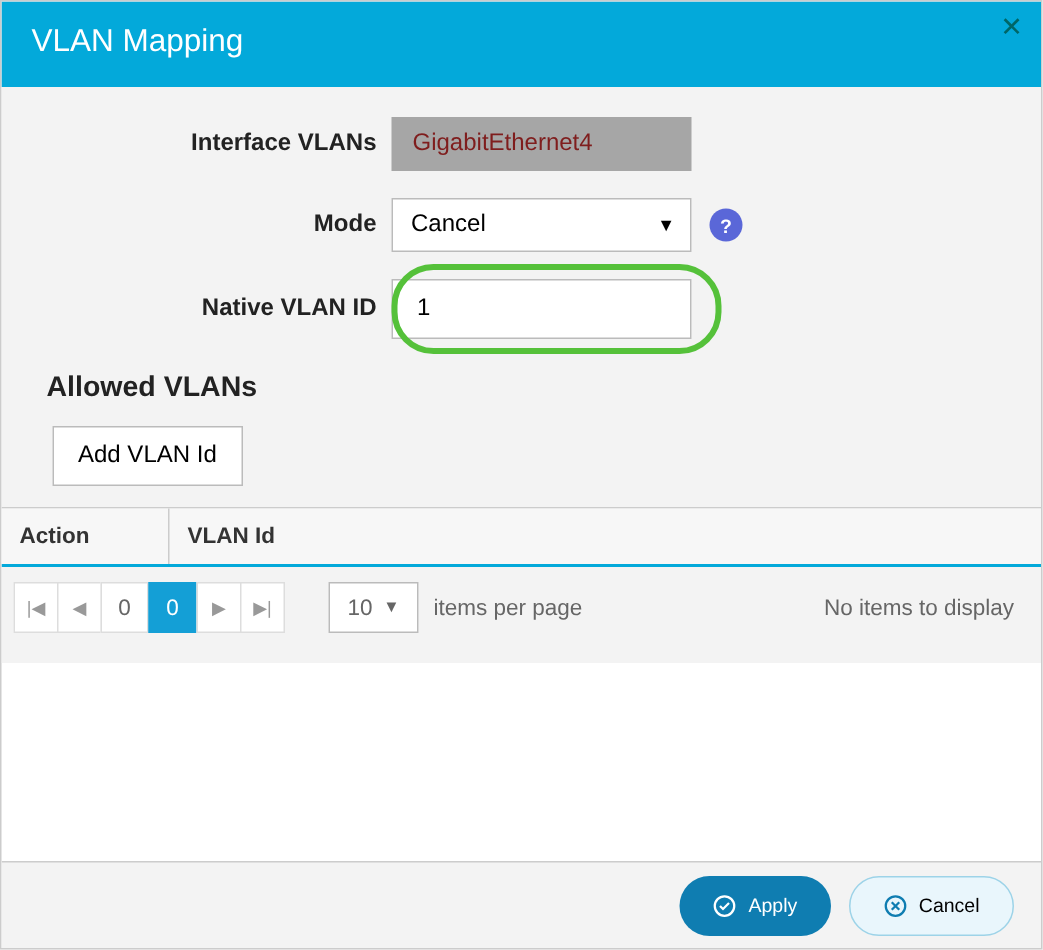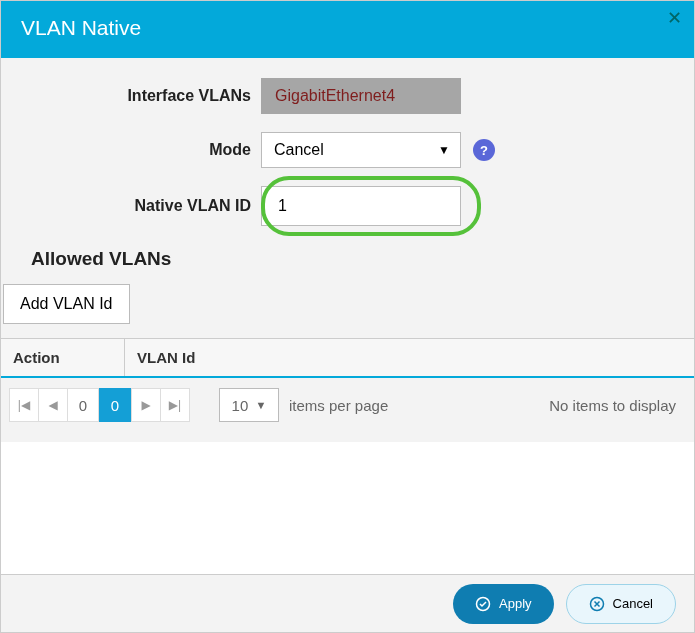--- a/index.html
+++ b/index.html
@@ -9,45 +9,45 @@
   .content { background: #f3f3f3; padding: 20px 0 10px 0; }
   .form-row { display: flex; align-items: center; margin-bottom: 18px; }
   .form-label { width: 260px; text-align: right; padding-right: 10px; font-size: 16px; font-weight: bold; color: #222; }
   .readonly-box { background: #a6a6a6; color: #7f1d1d; padding: 9px 14px; width: 200px; font-size: 16px; border: none; }
   .select-wrap { position: relative; width: 200px; height: 36px; border: 1px solid #bbb; background: #fff; display: flex; align-items: center; padding-left: 12px; font-size: 16px; }
   .select-wrap .tri { position: absolute; right: 10px; top: 50%; transform: translateY(-50%); font-size: 12px; color: #000;}
   .help-icon { width: 22px; height: 22px; border-radius: 50%; background: #5a67d8; color: #fff; display:flex; align-items:center; justify-content:center; font-weight:bold; font-size:13px; margin-left: 12px; }
   .text-input { width: 200px; height: 40px; border: 1px solid #bbb; background: #fff; padding-left: 16px; font-size: 16px; }
   .highlight-ring { position: absolute; border: 4px solid #55c13a; border-radius: 28px; width: 220px; height: 60px; pointer-events: none; }
   .section-title { font-size: 19px; font-weight: bold; color: #222; padding: 4px 18px 14px 30px; }
-  .add-btn { margin-left: 2px; border: 1px solid #bbb; background: #fff; padding: 10px 16px; font-size: 16px; cursor: pointer; }
+  .add-btn { margin-left: 34px; border: 1px solid #bbb; background: #fff; padding: 10px 16px; font-size: 16px; cursor: pointer; }
   .table-wrap { margin-top: 14px; border-top: 1px solid #ccc; }
   .thead { display: flex; background: #f7f7f7; border-bottom: 2px solid #03a9da; }
   .th { font-size: 15px; font-weight: bold; color: #333; padding: 10px 12px; }
-  .th.action { width: 124px; border-right: 1px solid #ccc; }
+  .th.action { width: 112px; border-right: 1px solid #ccc; }
   .th.vlan { flex: 1; }
   .pager { display: flex; align-items: center; padding: 10px 8px; font-size: 15px; color: #666; }
   .pager-btn { width: 30px; height: 34px; display:flex; align-items:center; justify-content:center; color: #999; border: 1px solid #ddd; margin-right: -1px; background:#fff; cursor:pointer; font-size:12px;}
   .pager-num { width: 32px; height: 34px; display:flex; align-items:center; justify-content:center; border:1px solid #ddd; }
   .pager-num.inactive { background:#fff; color:#666; }
   .pager-num.active { background:#149fd6; color:#fff; border-color:#149fd6; }
   .ipp-select { margin-left: 30px; width: 60px; height: 34px; border:1px solid #bbb; display:flex; align-items:center; justify-content:space-around; padding:0 8px; background:#fff;}
   .ipp-label { margin-left: 10px; }
   .no-items { margin-left: auto; margin-right: 10px; color: #666; }
   .footer { position: absolute; bottom: 0; left: 0; right: 0; height: 58px; background: #f3f3f3; border-top: 1px solid #ccc; display:flex; align-items:center; justify-content:flex-end; padding-right: 18px; gap: 12px;}
   .pill-btn { border-radius: 22px; height: 40px; padding: 0 22px; display:flex; align-items:center; gap:8px; font-size:13px; cursor:pointer; border:none;}
   .pill-btn.apply { background:#0f7db1; color:#fff; }
   .pill-btn.cancel { background:#e9f6fc; color:#000000; border:1px solid #9dd3e8; }
   .pill-icon { width:16px; height:16px; display:inline-flex; align-items:center; justify-content:center; }
 </style>
 </head>
 <body>
 
 <div class="header">
-  <span>VLAN Native</span>
+  <span>VLAN Mapping</span>
   <span class="close-x">✕</span>
 </div>
 
 <div class="content">
 
   <div class="form-row">
     <div class="form-label">Interface VLANs</div>
     <input class="readonly-box" readonly="" value="GigabitEthernet4" style="">
   </div>
 

